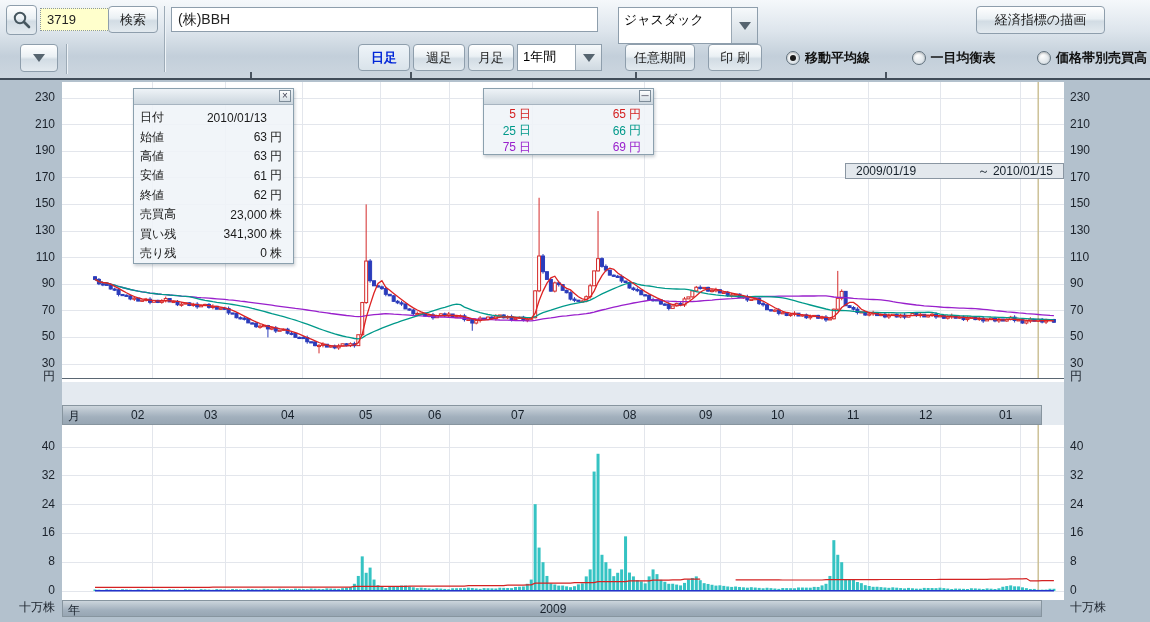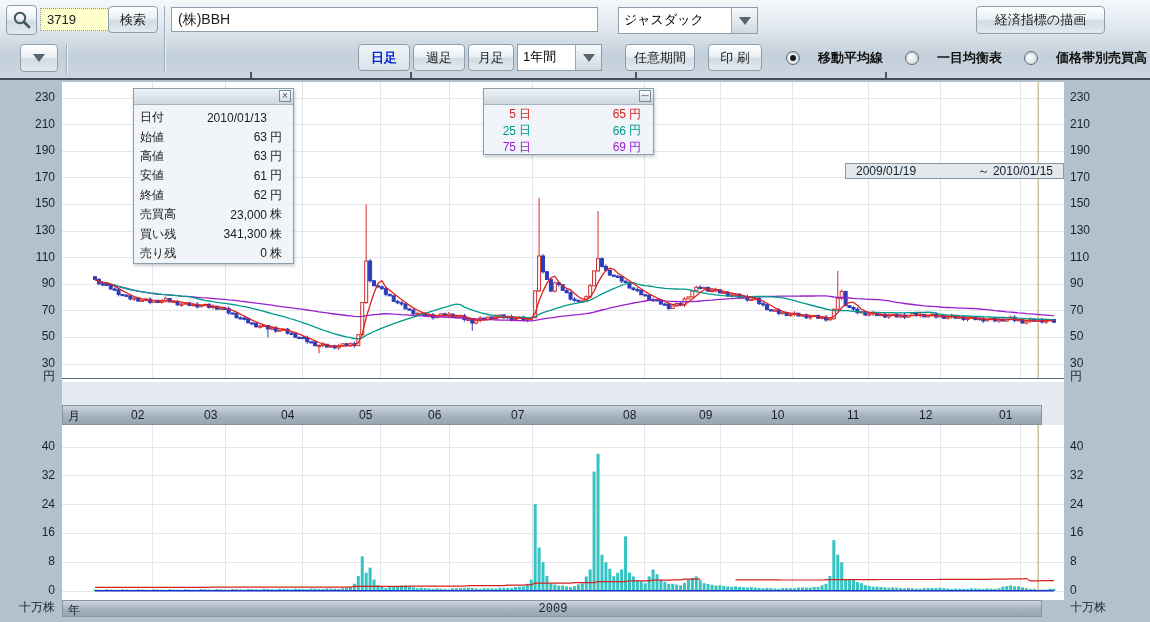--- a/index.html
+++ b/index.html
@@ -19,21 +19,21 @@
   .code-field{background:#ffffcc;border:1px dotted #8a97a3;font-size:13px;}
   .selwrap{position:absolute;display:flex;box-sizing:border-box;border:1px solid #8e9eac;background:#fff;}
   .selwrap .val{flex:1;font-size:13px;padding:3px 5px;white-space:nowrap;overflow:hidden;}
   .arrow-btn{width:25px;background:linear-gradient(#f6f9fb,#cfd9e1);border-left:1px solid #9aa8b4;
      display:flex;align-items:center;justify-content:center;cursor:pointer;}
   .tri-down{width:0;height:0;border-left:6px solid transparent;border-right:6px solid transparent;
      border-top:8px solid #56646f;}
   .sep{position:absolute;top:6px;height:66px;width:0;border-left:1px solid #9dabb7;border-right:1px solid #eef3f7;}
   .btick{position:absolute;bottom:0;width:2px;height:6px;background:#4a5560;}
   .radio-group{position:absolute;display:flex;align-items:center;}
-  .radio{display:flex;align-items:center;gap:18px;font-size:13px;font-weight:bold;color:#111;cursor:pointer;}
+  .radio{display:flex;align-items:center;gap:5px;font-size:13px;font-weight:bold;color:#111;cursor:pointer;}
   .rc{width:14px;height:14px;border-radius:50%;box-sizing:border-box;border:1px solid #60707c;
      background:radial-gradient(circle at 35% 30%,#ffffff,#cdd7de);box-shadow:inset 0 1px 2px rgba(0,0,0,.25);}
   .rc.on::after{content:"";display:block;width:6px;height:6px;margin:3px;border-radius:50%;background:#1b1b1b;}
   
   .plot{position:absolute;background:#fff;}
   .band{position:absolute;background:#e4eaf0;}
   .strip{position:absolute;box-sizing:border-box;background:linear-gradient(#ccd5dc,#a2b0bd 60%,#97a6b3);
      border:1px solid #87959f;font-size:12px;color:#17202a;}
   .strip .cell{position:absolute;top:2px;font-size:12px;}
   .tick{position:absolute;font-size:12px;color:#1b222b;line-height:13px;}
@@ -69,21 +69,21 @@
       <svg width="20" height="20" viewBox="0 0 20 20">
         <circle cx="8" cy="8" r="5.2" fill="none" stroke="#46565f" stroke-width="2"></circle>
         <line x1="12" y1="12" x2="17" y2="17" stroke="#46565f" stroke-width="2.6" stroke-linecap="round"></line>
       </svg>
     </span>
   </div>
   <input class="field code-field" style="left: 40px; top: 8px; width: 80px; height: 23px;" value="3719">
   <div class="btn" style="left:108px;top:6px;width:50px;height:27px;">検索</div>
   <div class="sep" style="left:164px;"></div>
   <input class="field" style="left: 171px; top: 7px; width: 427px; height: 25px; font-size: 14px;" readonly="" value="(株)BBH">
-  <div class="selwrap" style="left:618px;top:7px;width:140px;height:27px;">
+  <div class="selwrap" style="left:618px;top:7px;width:140px;height:37px;">
     <span class="val">ジャスダック</span>
     <span class="arrow-btn">
       <span class="tri-down"></span>
     </span>
   </div>
   <div class="btn" style="left:976px;top:6px;width:129px;height:28px;">経済指標の描画</div>
 
   <div class="btn" style="left:20px;top:44px;width:38px;height:28px;">
     <span class="tri-down"></span>
   </div>
@@ -937,21 +937,21 @@
       <span class="cell" style="left:560px">08</span>
       <span class="cell" style="left:636px">09</span>
       <span class="cell" style="left:708px">10</span>
       <span class="cell" style="left:784px">11</span>
       <span class="cell" style="left:856px">12</span>
       <span class="cell" style="left:936px">01</span>
     </div>
 
   <div class="strip" style="left:62px;top:520px;width:980px;height:17px;">
     <span class="cell" style="left:5px;top:1px;">年</span>
-    <span class="cell" style="left:0;top:1px;width:980px;text-align:center;font-family:Liberation Mono, monospace;">2009</span>
+    <span class="cell" style="left:0;top:1px;width:980px;text-align:center;">2009</span>
   </div>
 
   <div class="daterange">
     <span>2009/01/19</span>
     <span>
       <span>～</span>
       <span>2010/01/15</span>
     </span>
   </div>
 

